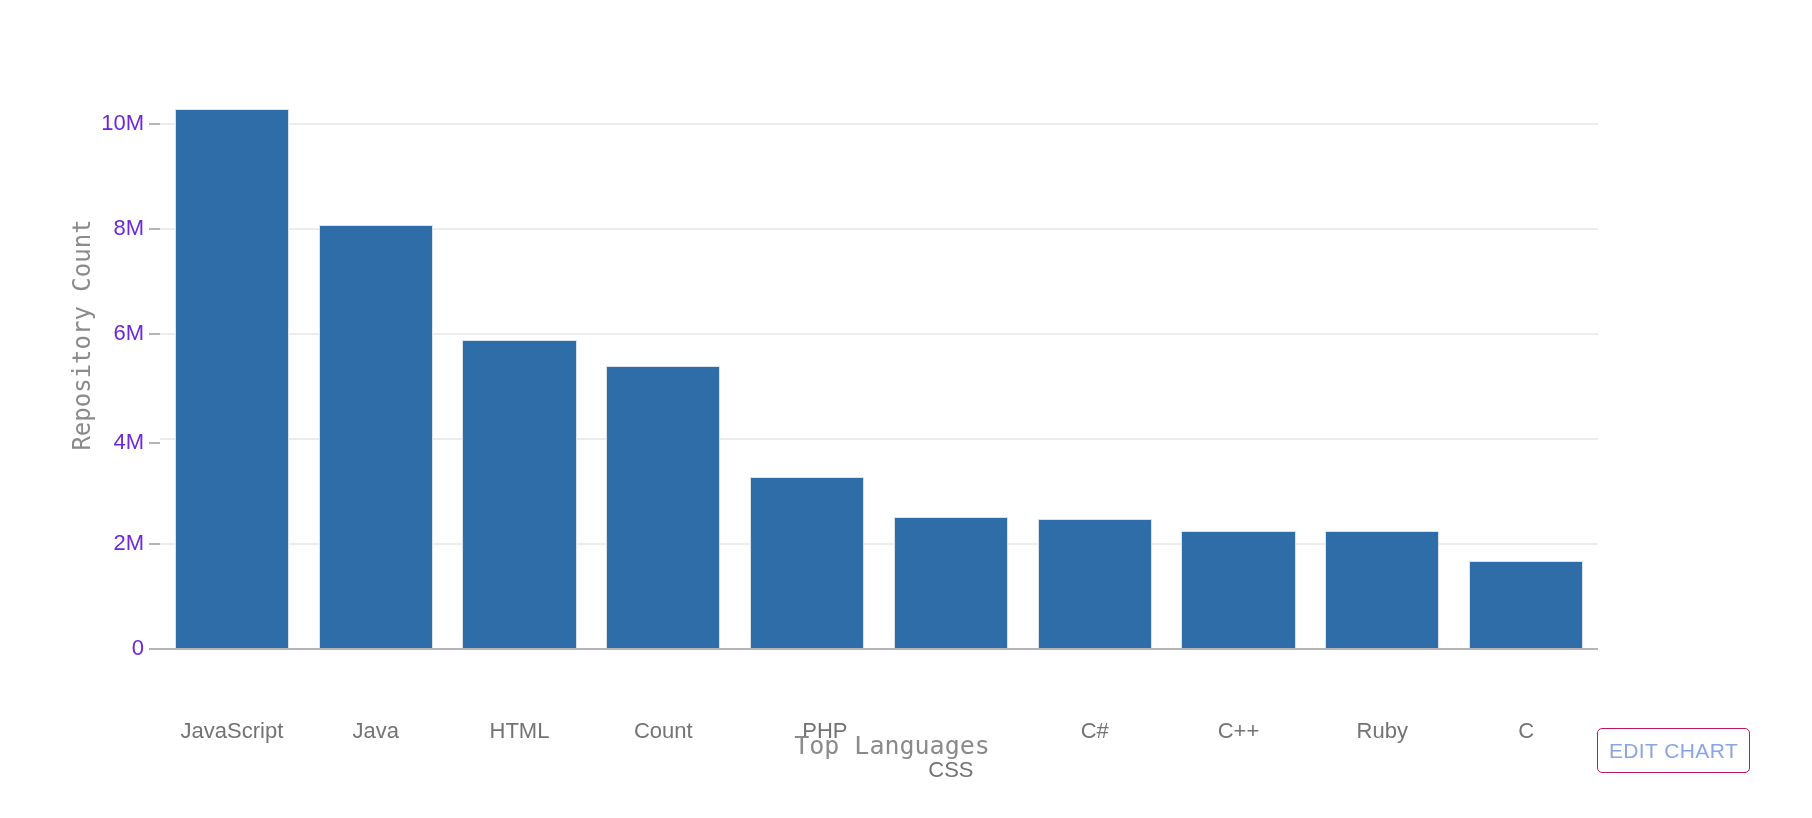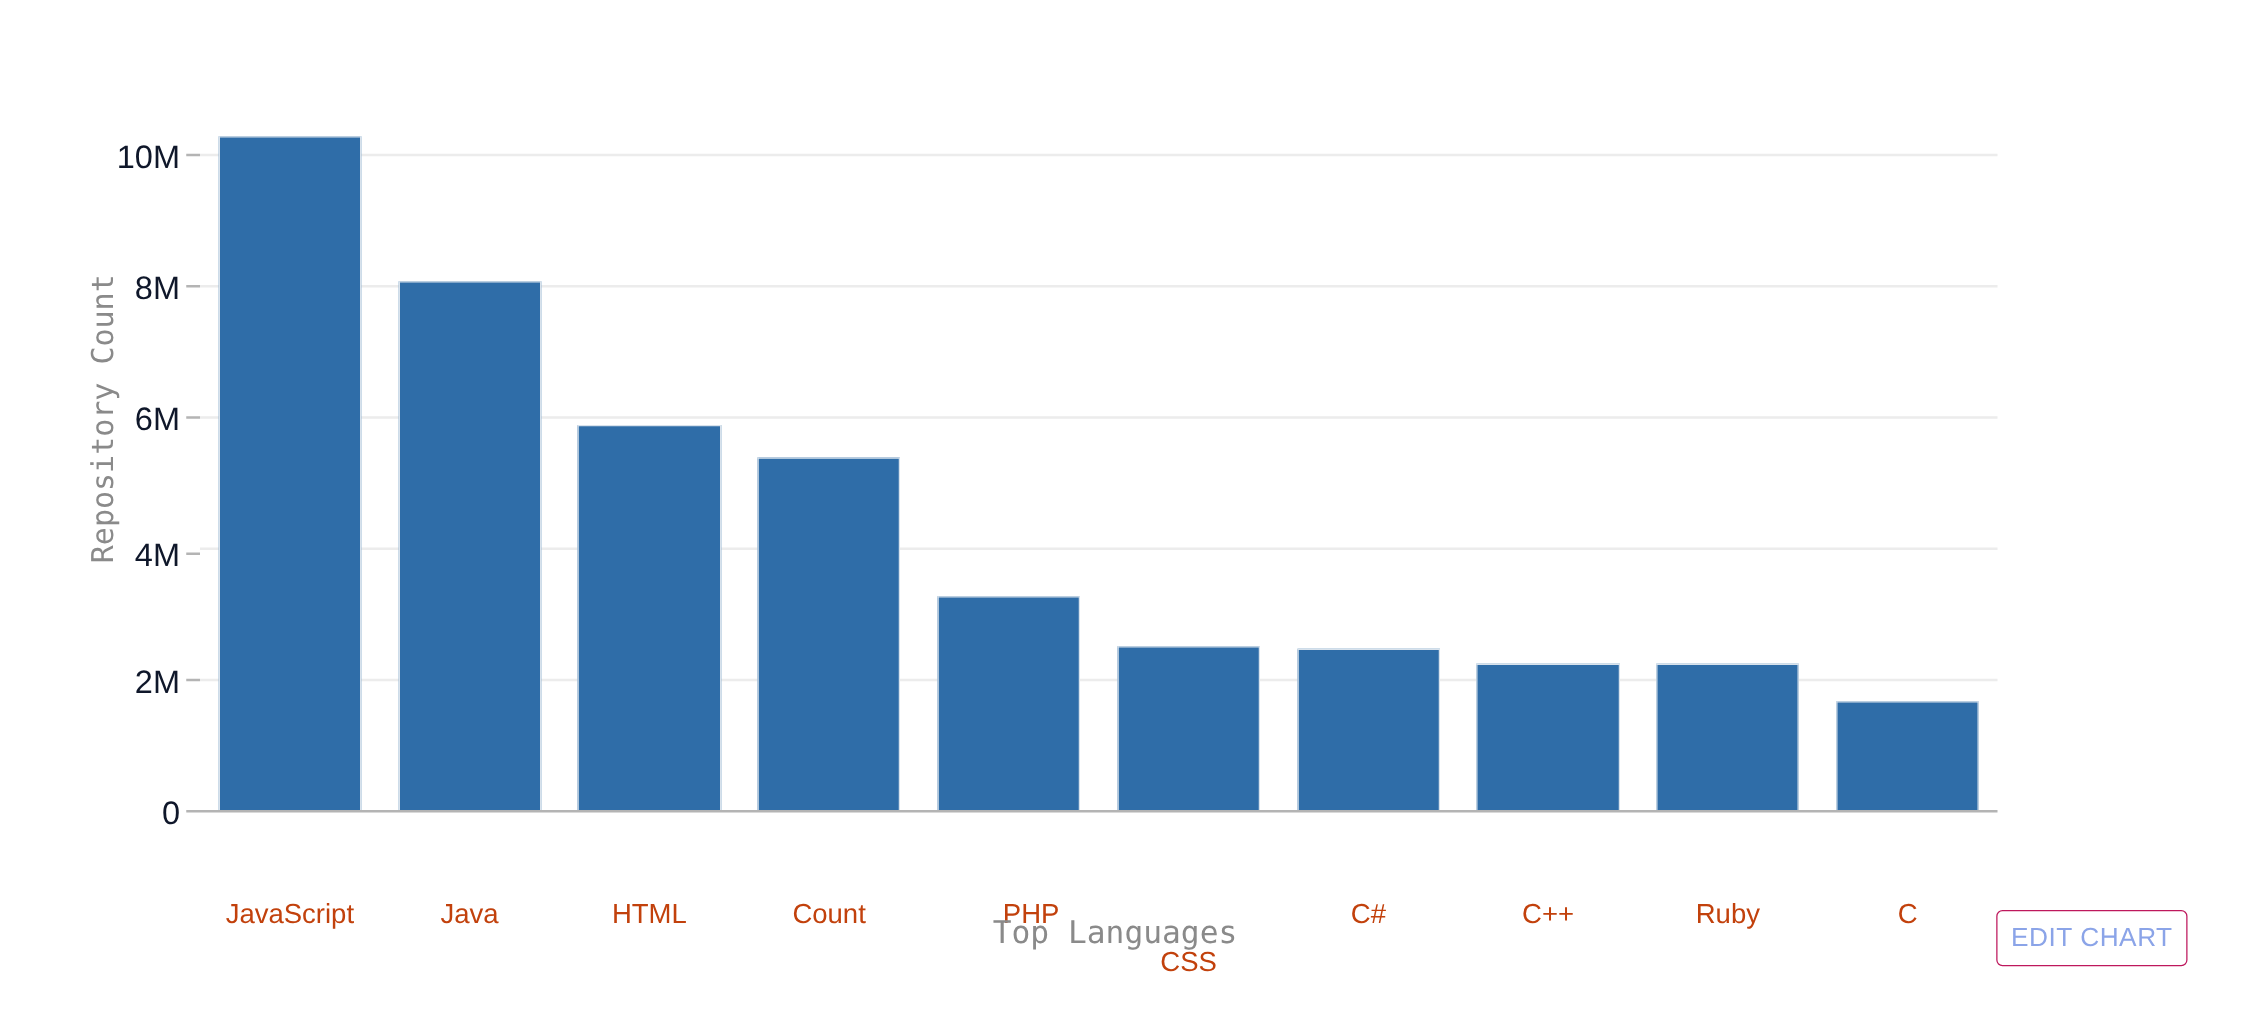--- a/index.html
+++ b/index.html
@@ -83,22 +83,22 @@
   .ytick-wrap {
     position: absolute;
     right: 100%;
     width: 120px;
     height: 2px;
   }
   .ytick-label {
     position: absolute;
     right: 16px;
     top: -13px;
-    font-size: 26px;
-    color: #0f172a;
+    font-size: 22px;
+    color: #6d28d9;
     text-align: center;
     white-space: nowrap;
     font-family: "Liberation Sans", sans-serif;
   }
   .ytick-mark {
     position: absolute;
     right: 0px;
     top: 0px;
     width: 11px;
     height: 2px;
@@ -109,21 +109,21 @@
     position: absolute;
     background: #2f6da8;
     border: 1px solid #d8e2ec;
     border-bottom: none;
   }
 
   .xtick-label {
     position: absolute;
     top: 658px;
     font-size: 22px;
-    color: #c2410c;
+    color: #737373;
     text-align: center;
     white-space: nowrap;
     font-family: "Liberation Sans", sans-serif;
   }
 
   
   #edit-chart-button {
     position: absolute;
     left: 1597px;
     top: 728px;

